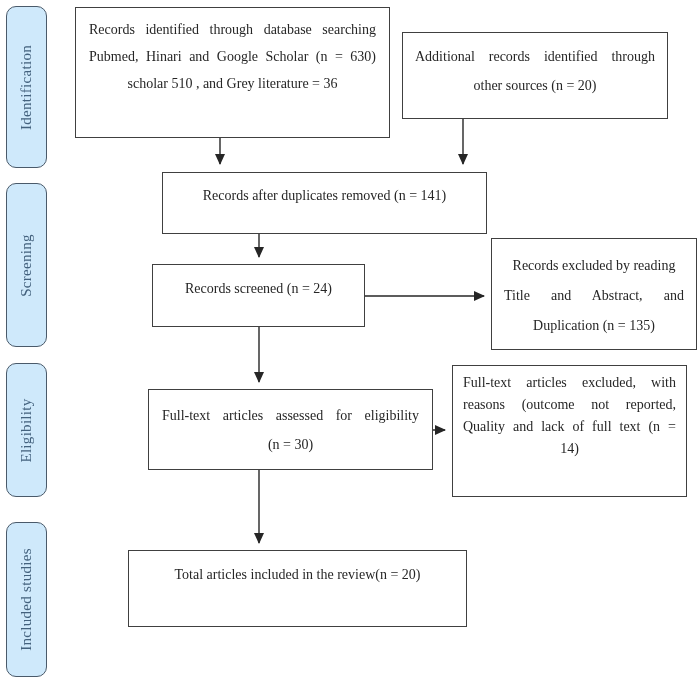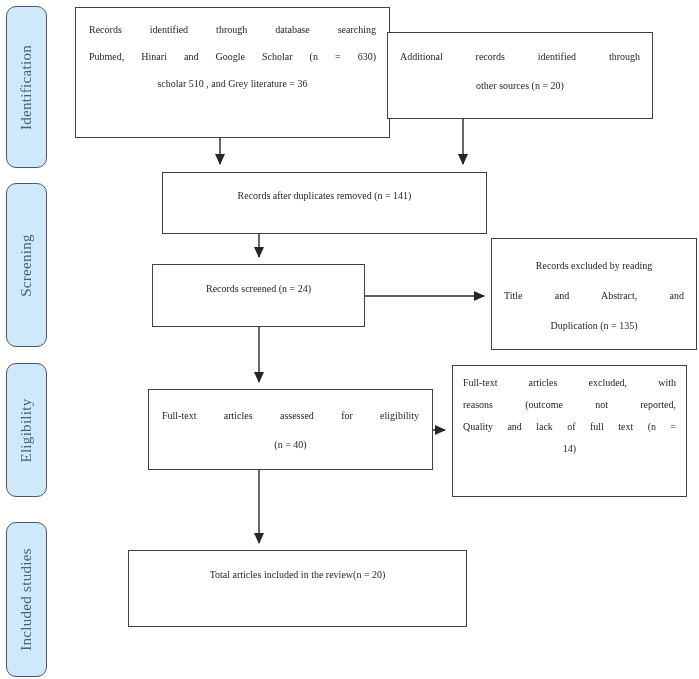--- a/index.html
+++ b/index.html
@@ -39,21 +39,21 @@
     white-space: nowrap;
     font-size: 15px;
     color: var(--stage-text);
     letter-spacing: 0.3px;
   }
   
   .box {
     position: absolute;
     background: #ffffff;
     border: 1.4px solid var(--box-border);
-    font-size: 10px;
+    font-size: 14px;
     color: var(--box-text);
   }
   .ln { text-align: center; }
   .jl { text-align: justify; text-align-last: justify; }
   .box-a { padding: 8px 13px; }
   .box-a .ln { line-height: 27px; }
   .box-b { padding: 9px 12px; }
   .box-b .ln { line-height: 29px; }
   .box-c { padding: 12px 13px; line-height: 22px; }
   .box-d { padding: 13px 13px; line-height: 22px; }
@@ -104,42 +104,42 @@
     <line x1="401" y1="430" x2="445" y2="430" marker-end="url(#ah)"></line>
     <line x1="259" y1="470" x2="259" y2="543" marker-end="url(#ah)"></line>
   </svg>
 
   <div class="box box-a" style="left:75px;top:7px;width:315px;height:131px">
     <div class="ln jl">Records identified through database searching</div>
     <div class="ln jl">Pubmed, Hinari and Google Scholar (n = 630)</div>
     <div class="ln">scholar  510 , and Grey literature = 36</div>
   </div>
 
-  <div class="box box-b" style="left:387px;top:32px;width:266px;height:87px">
+  <div class="box box-b" style="left:402px;top:32px;width:266px;height:87px">
     <div class="ln jl">Additional records identified through</div>
     <div class="ln">other sources (n = 20)</div>
   </div>
 
   <div class="box box-c" style="left:162px;top:172px;width:325px;height:62px">
     <div class="ln">Records after duplicates removed (n = 141)</div>
   </div>
 
   <div class="box box-d" style="left:152px;top:264px;width:213px;height:63px">
     <div class="ln">Records screened (n = 24)</div>
   </div>
 
   <div class="box box-e" style="left:491px;top:238px;width:206px;height:112px">
     <div class="ln">Records excluded by reading</div>
     <div class="ln jl">Title and Abstract, and</div>
     <div class="ln">Duplication (n = 135)</div>
   </div>
 
   <div class="box box-f" style="left:116px;top:389px;width:285px;height:81px">
     <div class="ln jl">Full-text articles assessed for eligibility</div>
-    <div class="ln">(n = 40)</div>
+    <div class="ln">(n = 30)</div>
   </div>
 
   <div class="box box-g" style="left:452px;top:365px;width:235px;height:132px">
     <div class="ln jl">Full-text articles excluded, with</div>
     <div class="ln jl">reasons (outcome not reported,</div>
     <div class="ln jl">Quality and lack of full text (n =</div>
     <div class="ln">14)</div>
   </div>
 
   <div class="box box-h" style="left:128px;top:550px;width:339px;height:77px">

